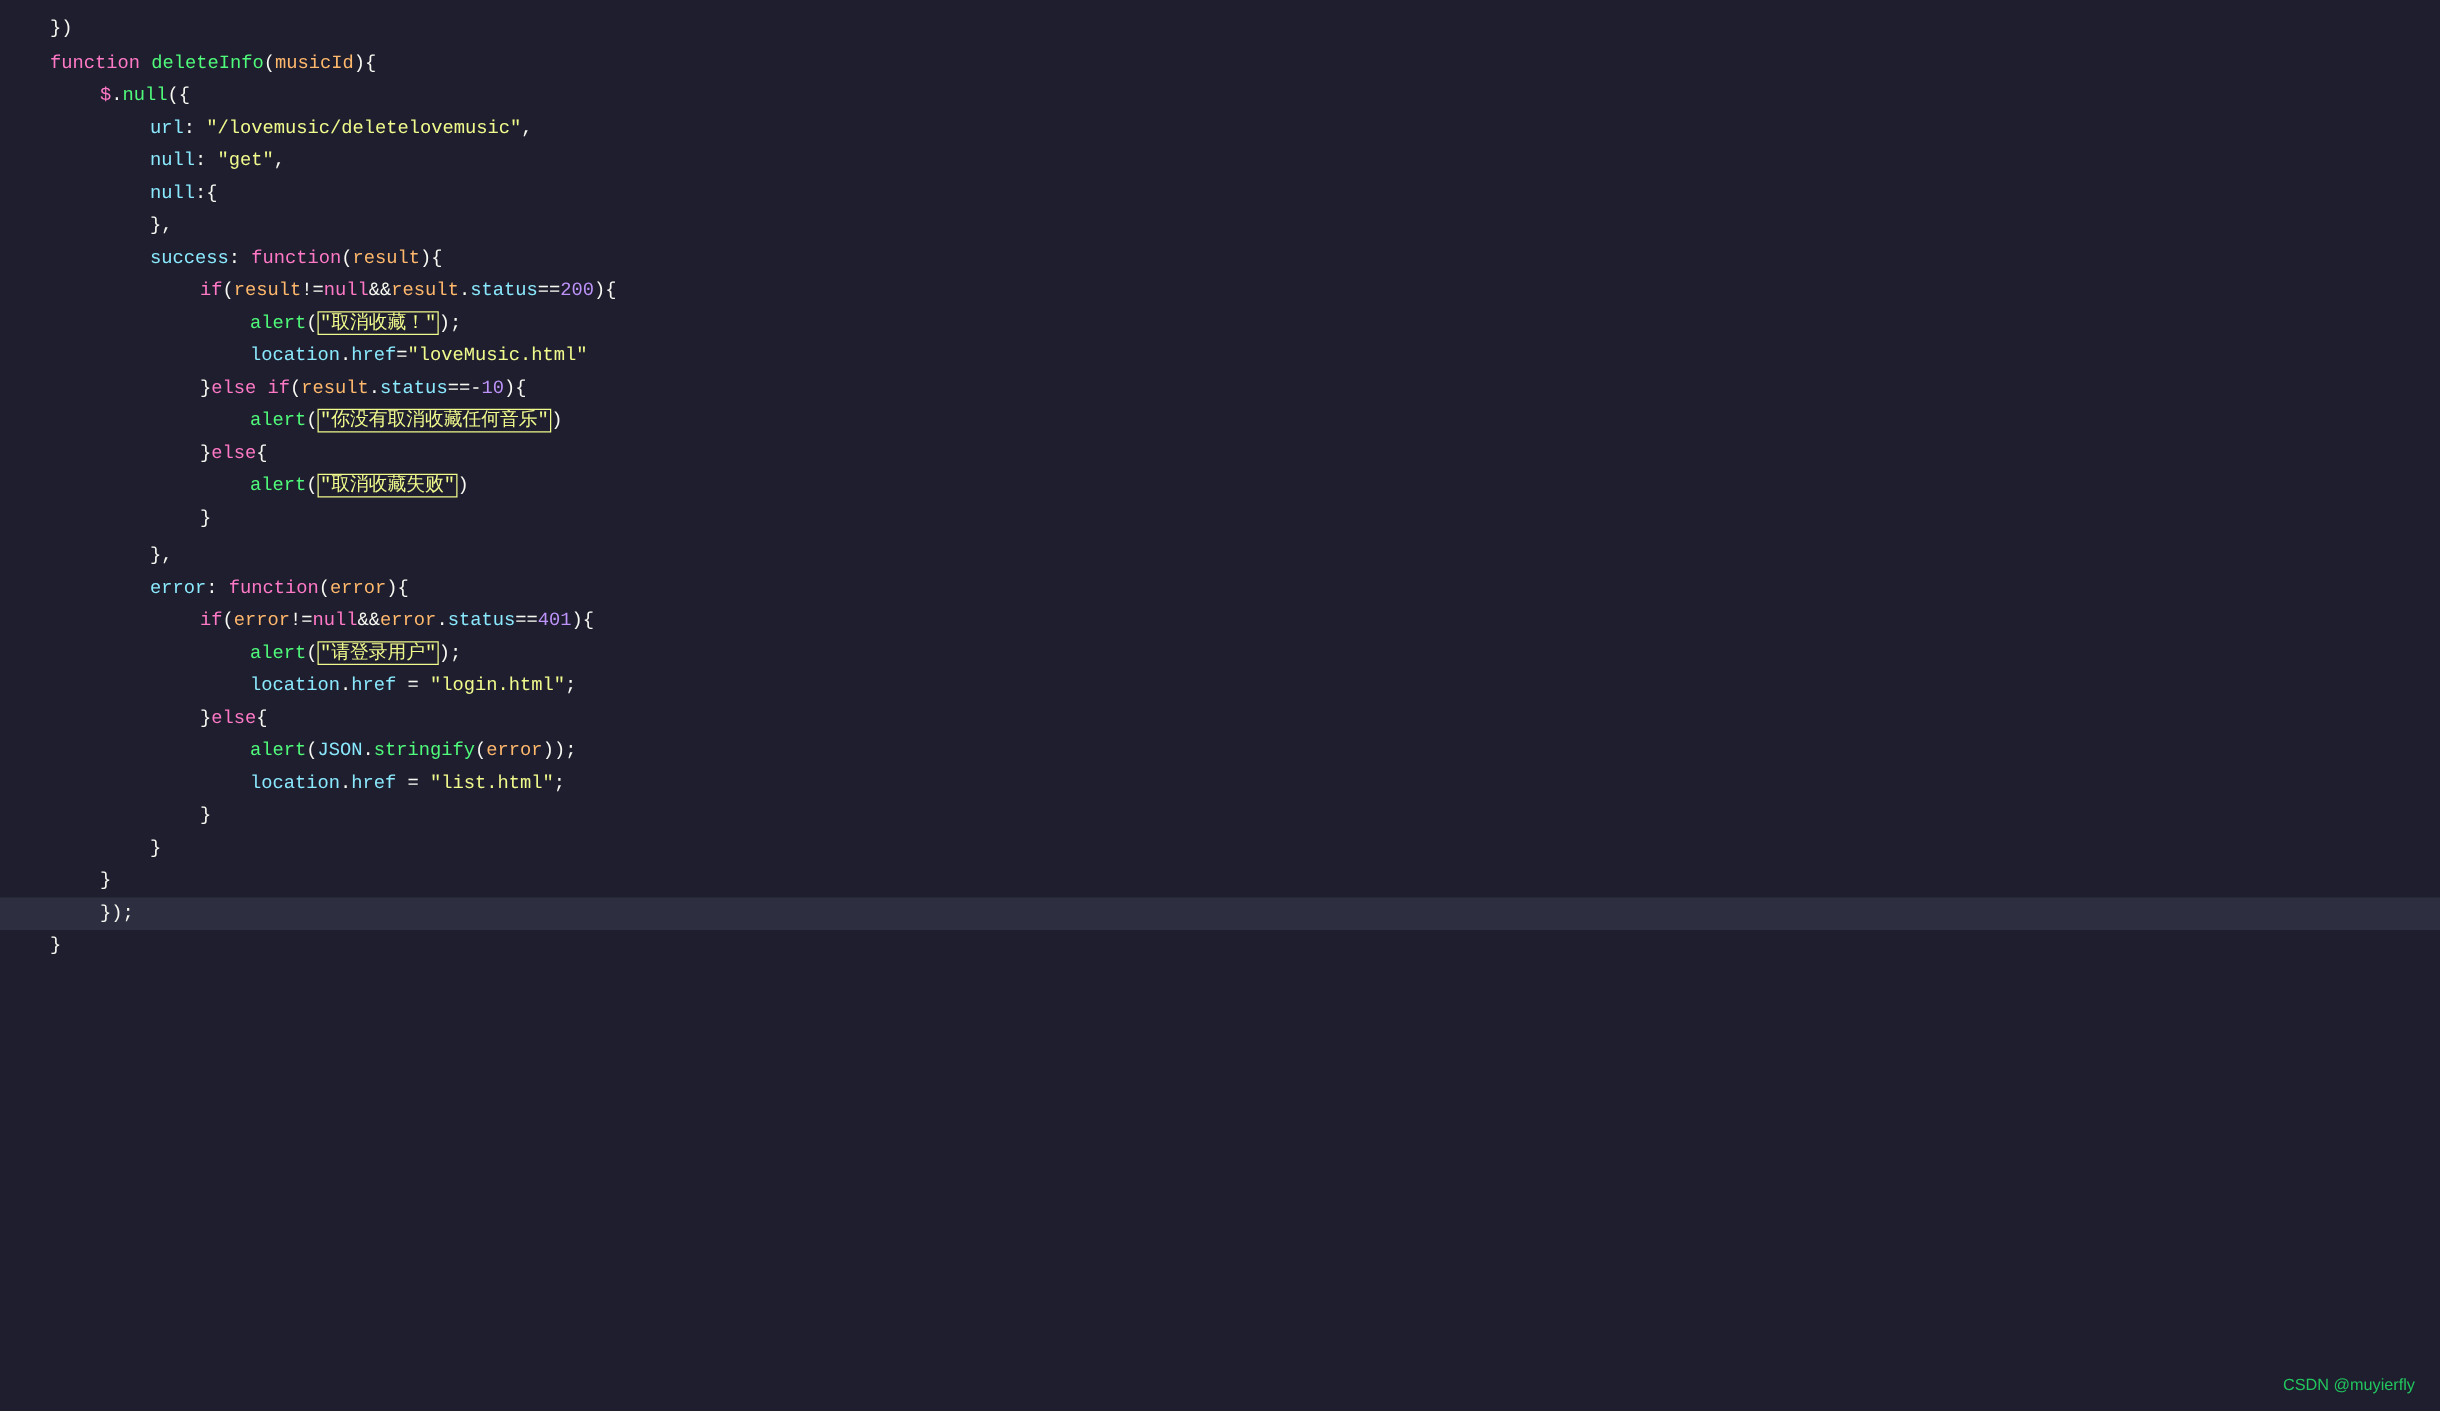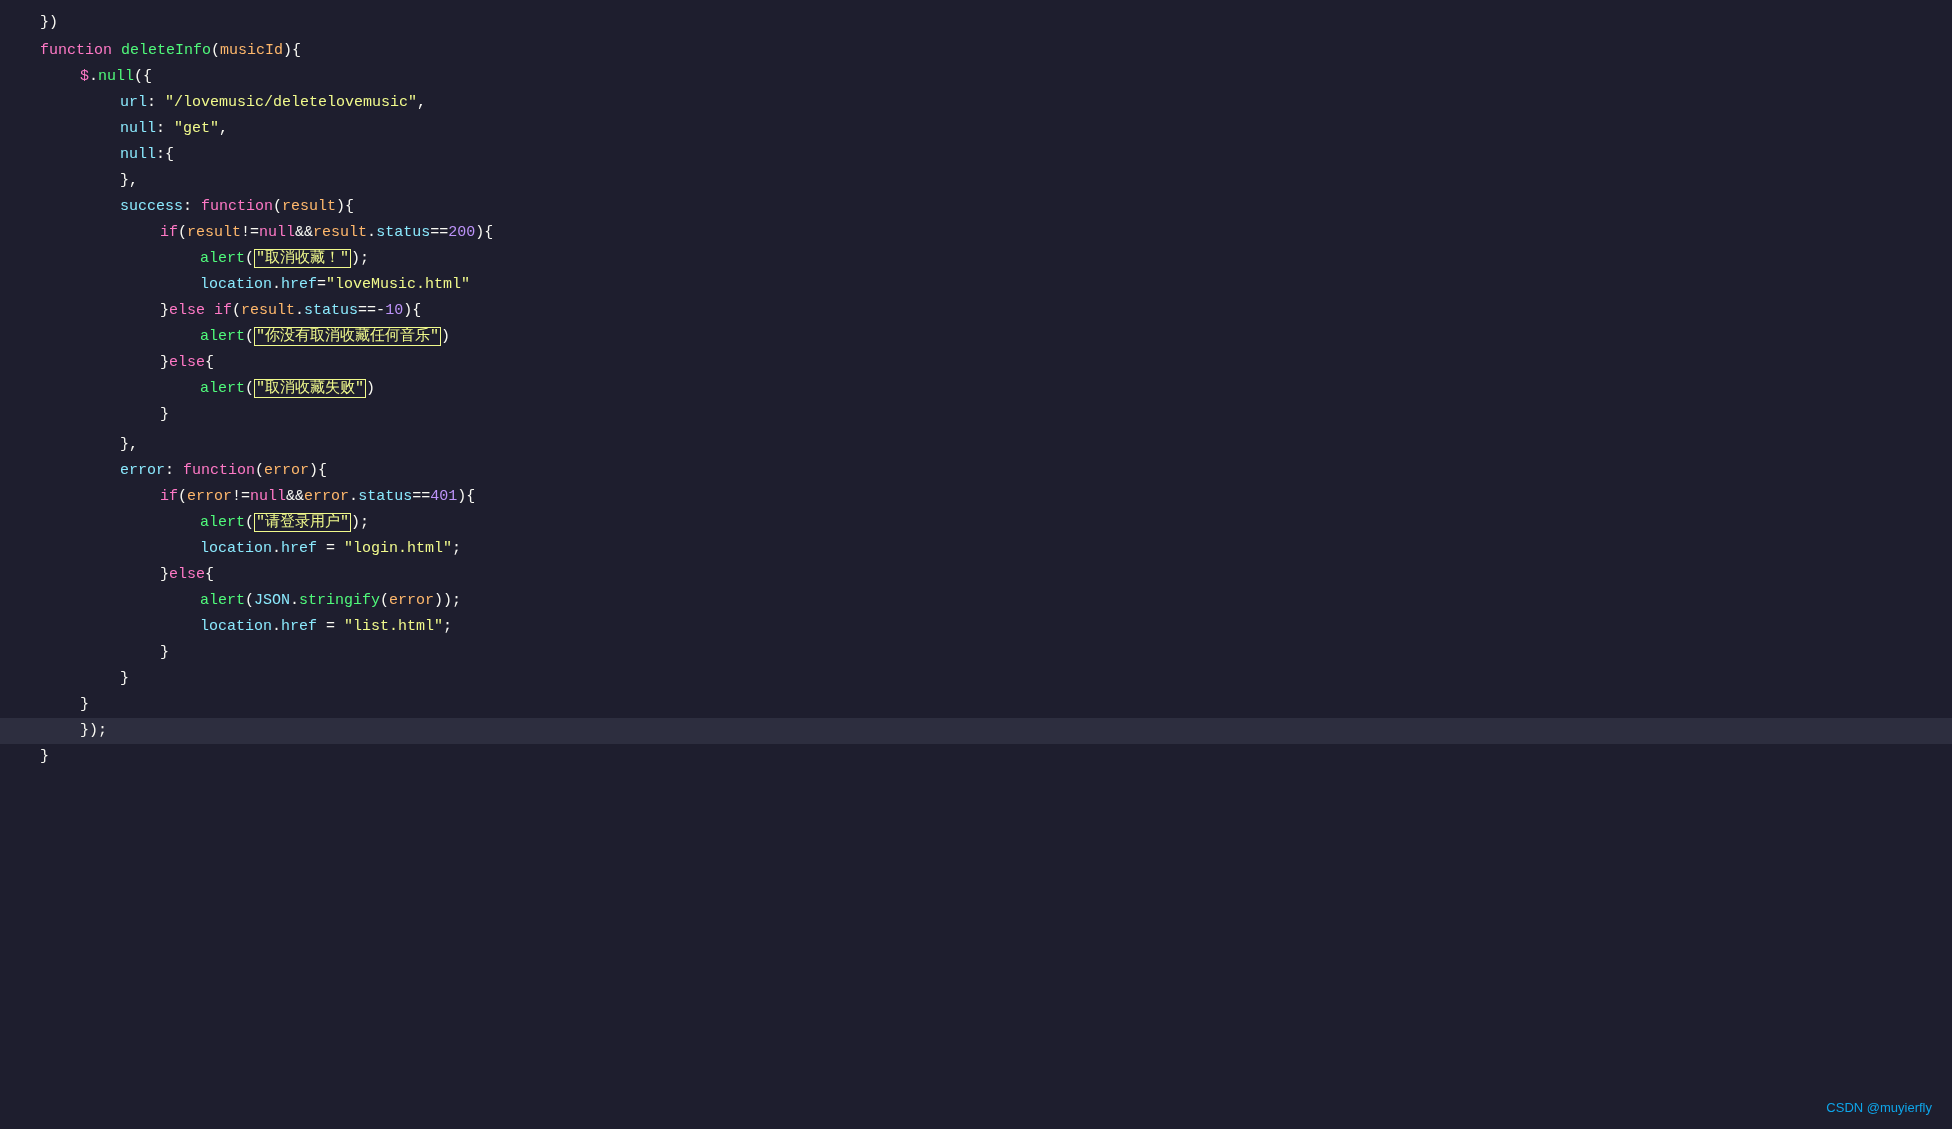--- a/index.html
+++ b/index.html
@@ -21,21 +21,21 @@
 
     .code-container {
       padding: 10px 0;
       position: relative;
     }
 
     .watermark {
       position: fixed;
       bottom: 10px;
       right: 20px;
-      color: #0ea5e9;
+      color: #22c55e;
       font-size: 13px;
       font-family: Arial, sans-serif;
     }
   </style>
 </head>
 <body>
 
 <div class="code-container">
   <div id="code-lines">
       <div style="display: flex; align-items: baseline; padding: 1px 0px 1px 40px; white-space: pre;"><span><span style="color: rgb(248, 248, 242);">})</span></span></div>

